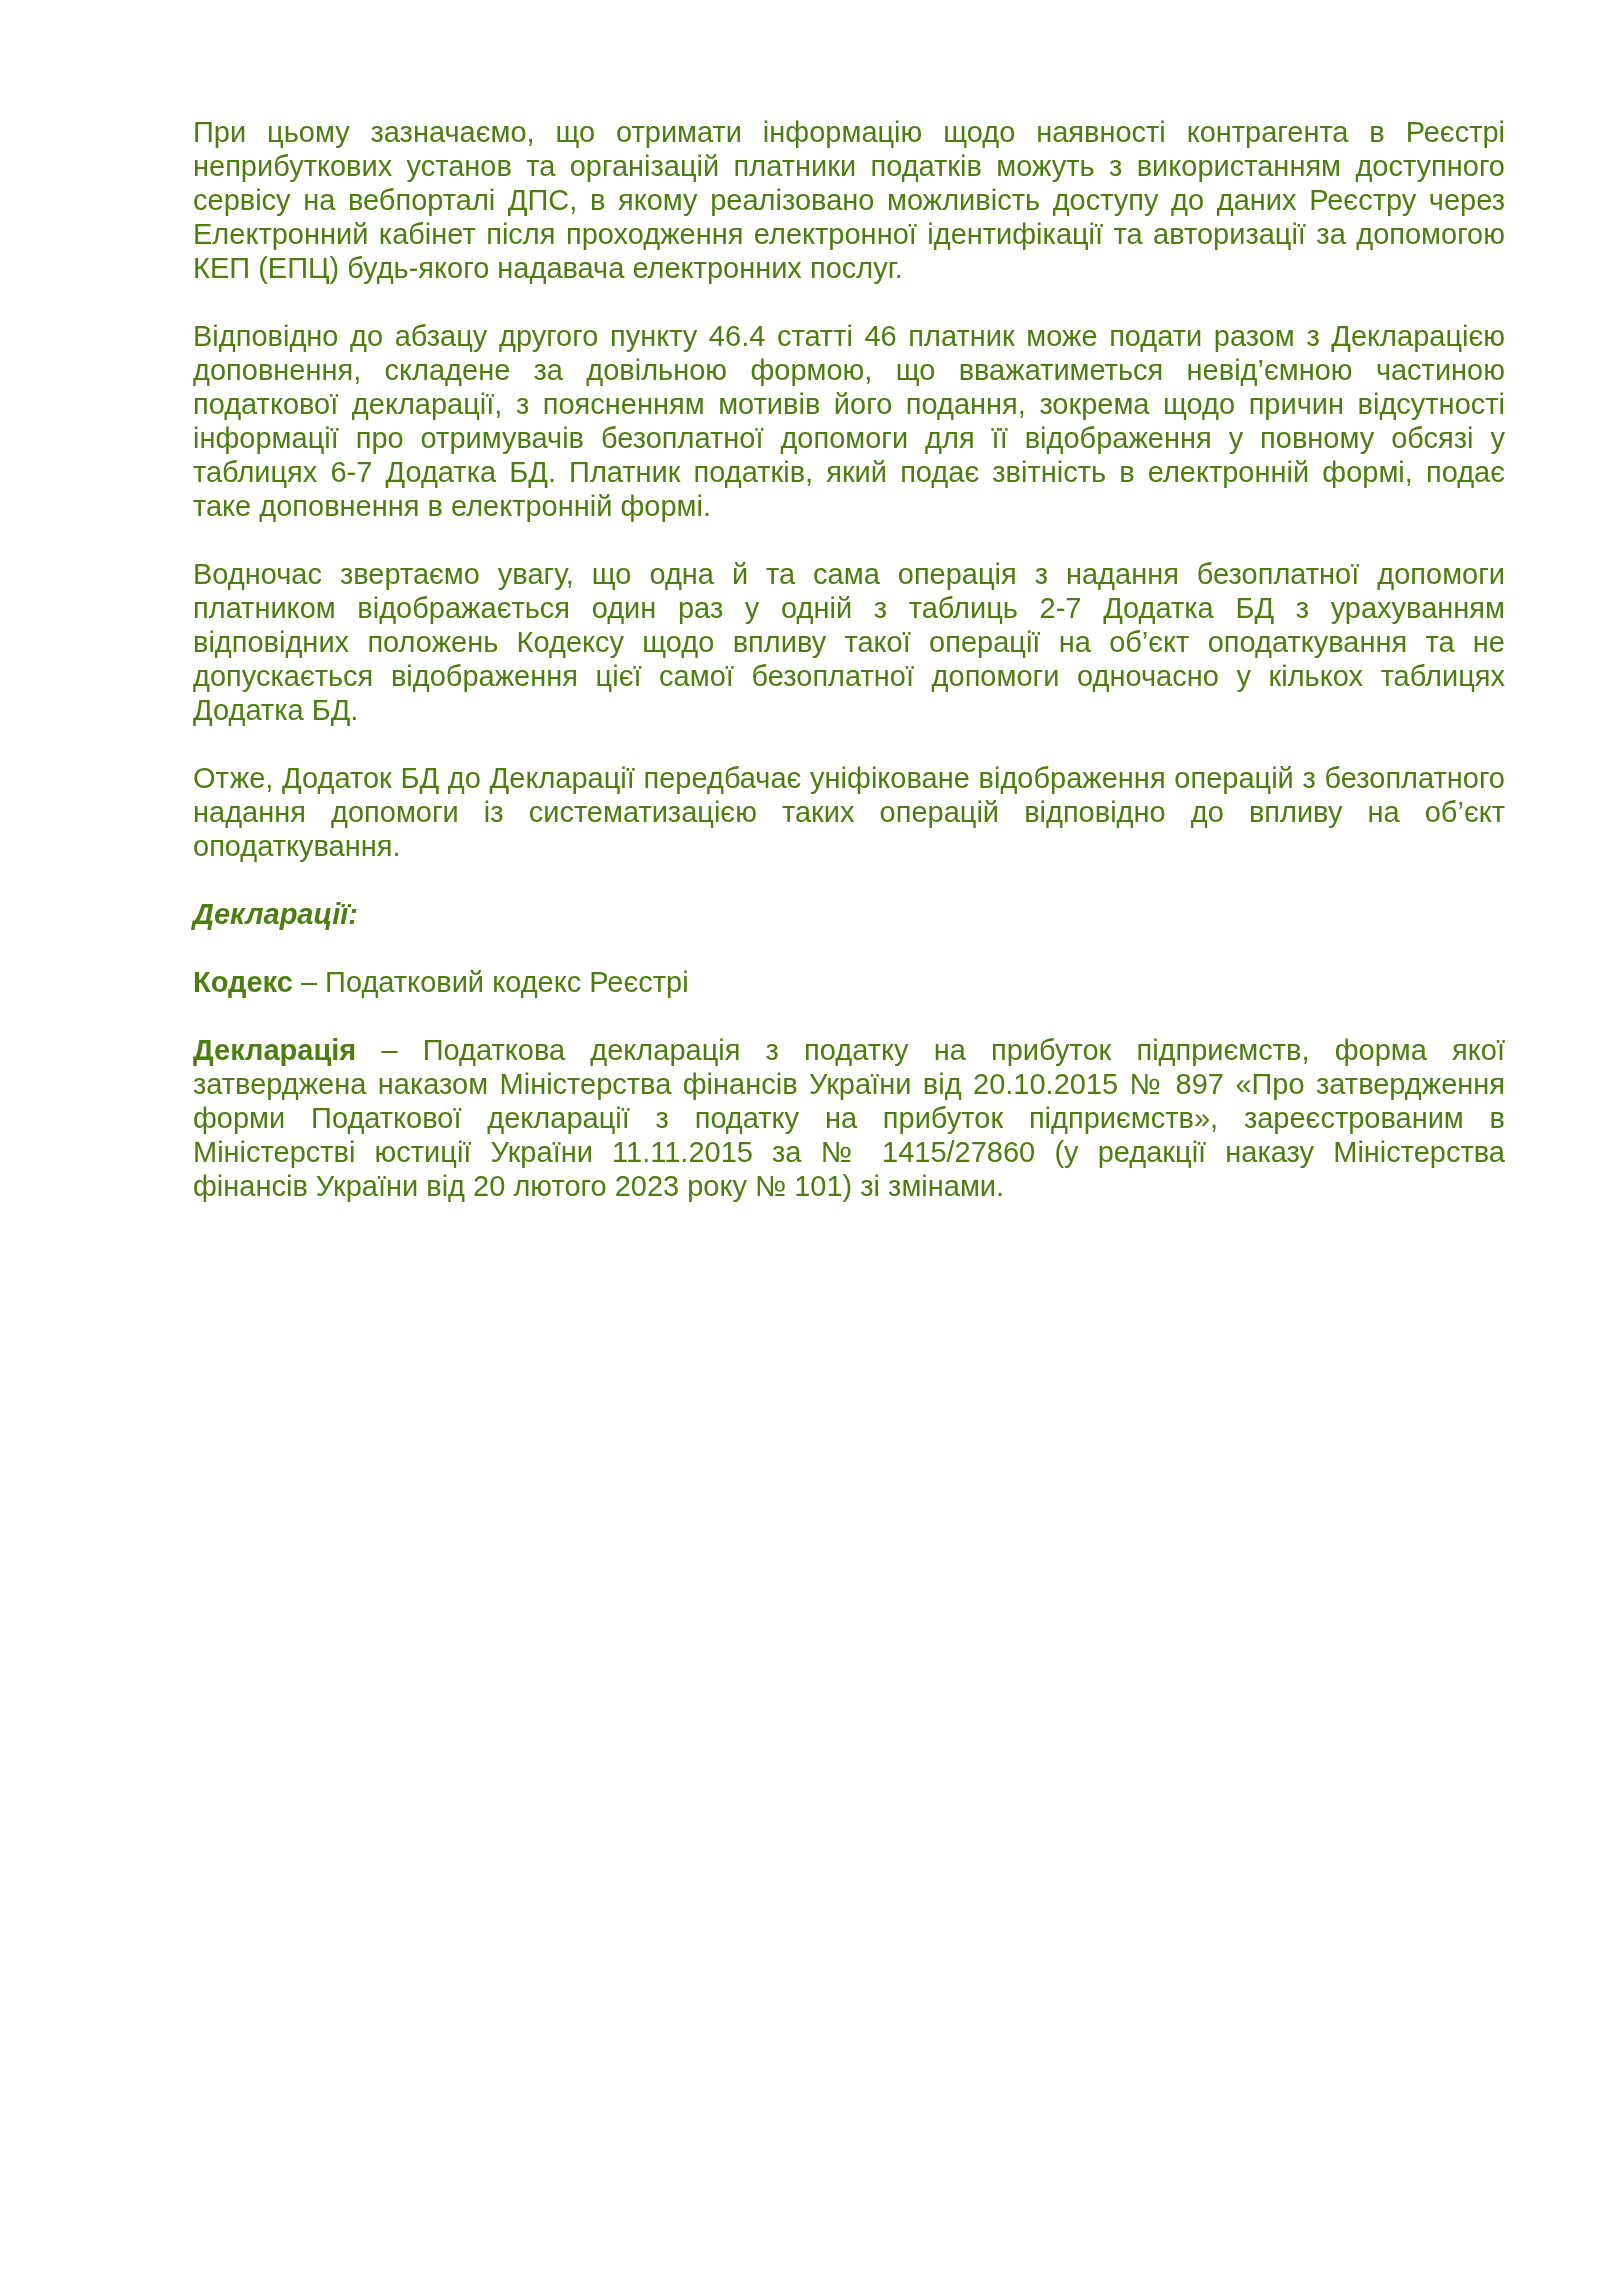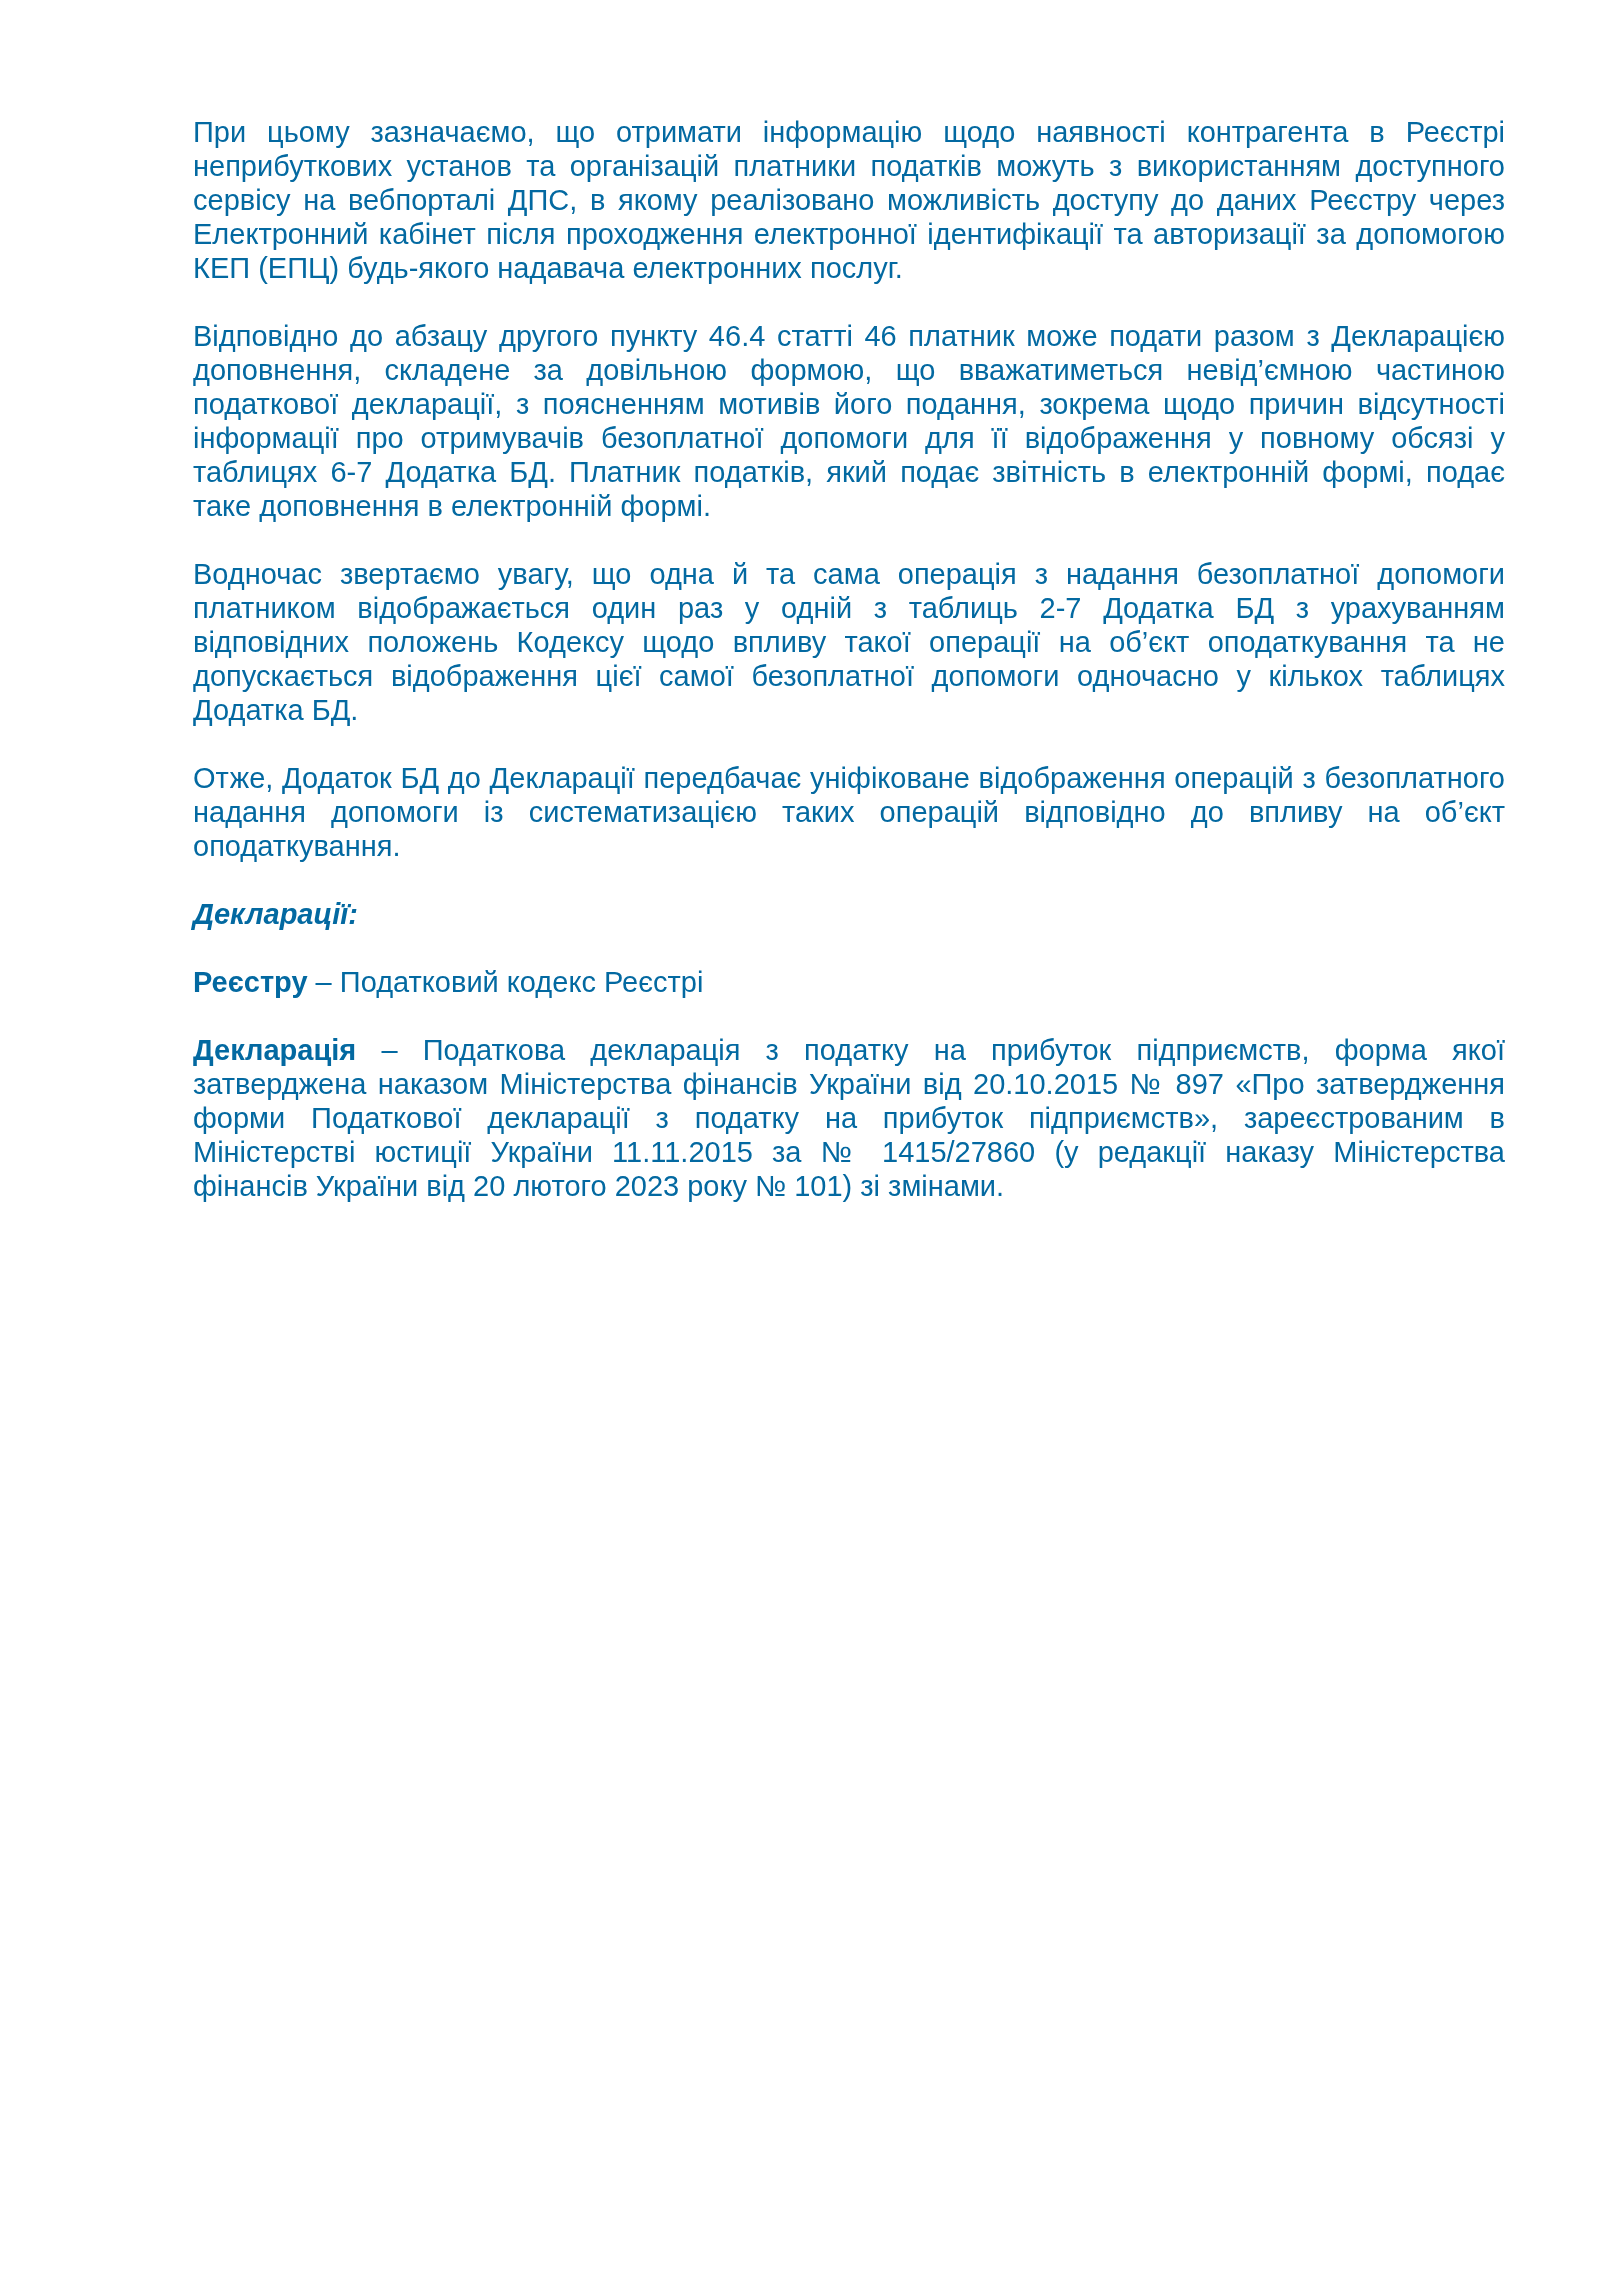--- a/index.html
+++ b/index.html
@@ -11,21 +11,21 @@
     width: 1623px;
     height: 2295px;
     position: relative;
     overflow: hidden;
   }
   .page {
     position: absolute;
     left: 193px;
     top: 115px;
     width: 1312px;
-    color: #0369a1;
+    color: #4d7c0f;
     font-family: "Liberation Sans", sans-serif;
     font-size: 29px;
     line-height: 34px;
   }
   .para {
     margin: 0 0 34px 0;
     text-align: justify;
     text-justify: inter-word;
   }
   .heading {
@@ -41,17 +41,17 @@
 <body>
 
 <div class="page">
   <p class="para">При цьому зазначаємо, що отримати інформацію щодо наявності контрагента в Реєстрі неприбуткових установ та організацій платники податків можуть з використанням доступного сервісу на вебпорталі ДПС, в якому реалізовано можливість доступу до даних Реєстру через Електронний кабінет після проходження електронної ідентифікації та авторизації за допомогою КЕП (ЕПЦ) будь-якого надавача електронних послуг.</p>
   <p class="para">Відповідно до абзацу другого пункту 46.4 статті 46 платник може подати  разом з Декларацією доповнення, складене за довільною формою, що вважатиметься невід’ємною частиною податкової декларації, з поясненням мотивів його подання, зокрема щодо причин відсутності інформації про отримувачів безоплатної допомоги для її відображення у повному обсязі у таблицях 6-7 Додатка БД. Платник податків, який подає звітність в електронній формі, подає таке доповнення в електронній формі.</p>
   <p class="para">Водночас звертаємо увагу, що одна й та сама операція з надання безоплатної допомоги платником відображається один раз у одній з таблиць 2-7 Додатка БД з урахуванням відповідних положень Кодексу щодо впливу такої операції на об’єкт оподаткування та не допускається відображення цієї самої безоплатної допомоги одночасно у кількох таблицях Додатка БД.</p>
   <p class="para">Отже, Додаток БД до Декларації передбачає уніфіковане відображення операцій з безоплатного надання допомоги із систематизацією таких операцій відповідно до впливу на об’єкт оподаткування.</p>
 
   <p class="heading">Декларації:</p>
 
-  <p class="para"><span class="term">Реєстру</span><span> – </span><span>Податковий кодекс Реєстрі</span></p>
+  <p class="para"><span class="term">Кодекс</span><span> – </span><span>Податковий кодекс Реєстрі</span></p>
 
   <p class="para"><span class="term">Декларація</span><span> – </span><span>Податкова декларація з податку на прибуток підприємств, форма якої затверджена наказом Міністерства фінансів України від 20.10.2015 № 897 «Про затвердження форми Податкової декларації з податку на прибуток підприємств», зареєстрованим в Міністерстві юстиції України 11.11.2015 за № 1415/27860 (у редакції наказу Міністерства фінансів України від 20 лютого 2023 року № 101) зі змінами.</span></p>
 </div>
 
 
 </body></html>

